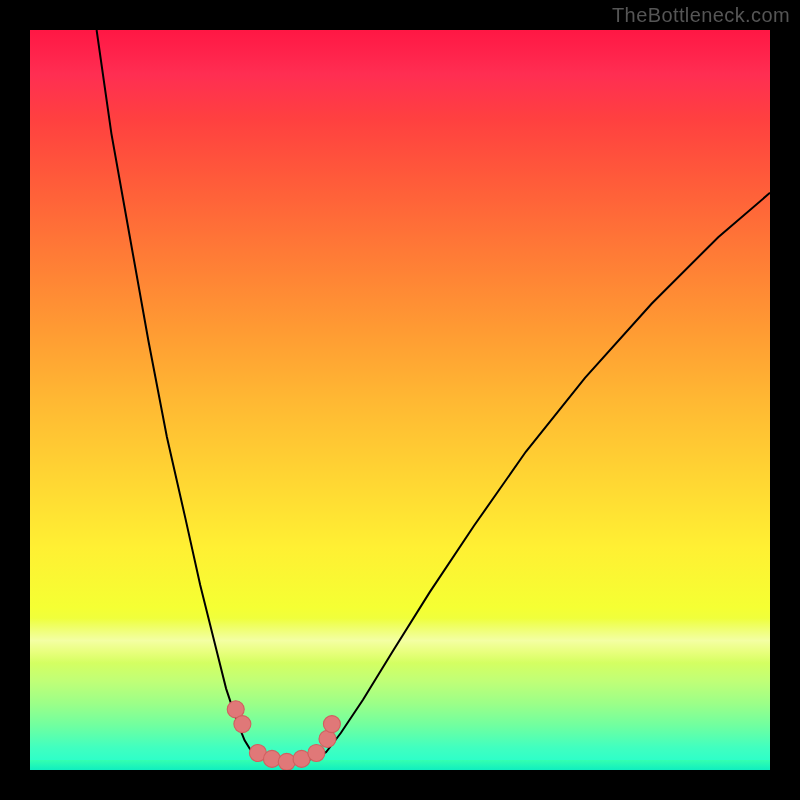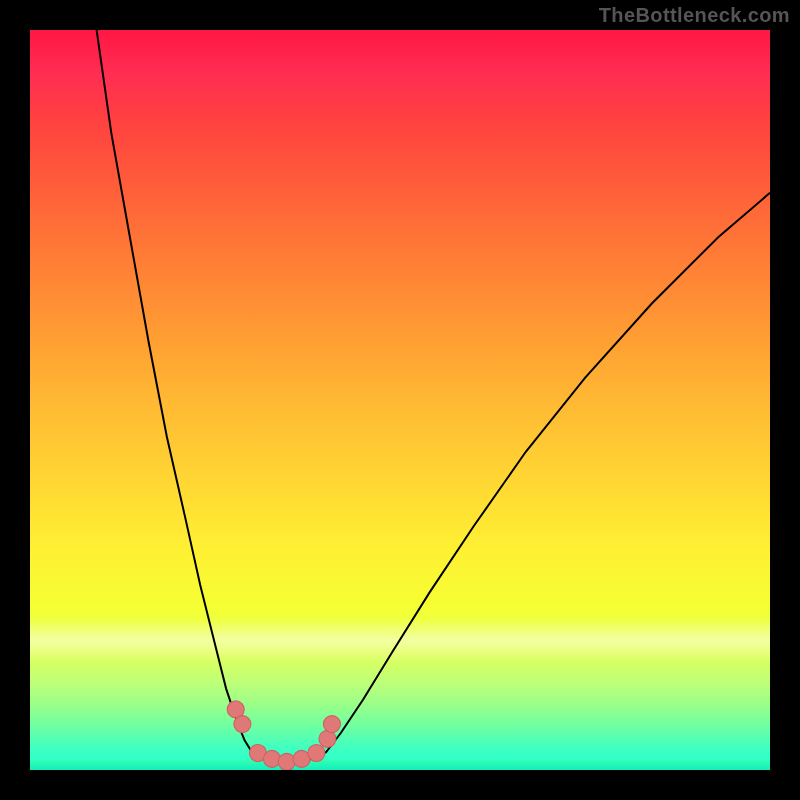--- a/index.html
+++ b/index.html
@@ -83,21 +83,21 @@
     top: 0;
     width: 100%;
     height: 100%;
   }
   .watermark {
     position: absolute;
     top: 4px;
     right: 10px;
     color: #555;
     font-size: 20px;
-    font-weight: 700;
+    font-weight: 400;
     letter-spacing: 0.4px;
     user-select: none;
   }
 </style>
 </head>
 <body>
 
 <div class="frame">
 
   <div class="plot">

